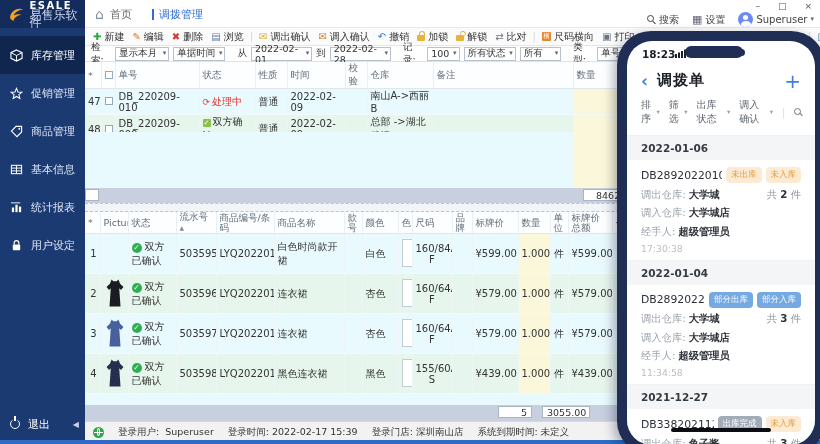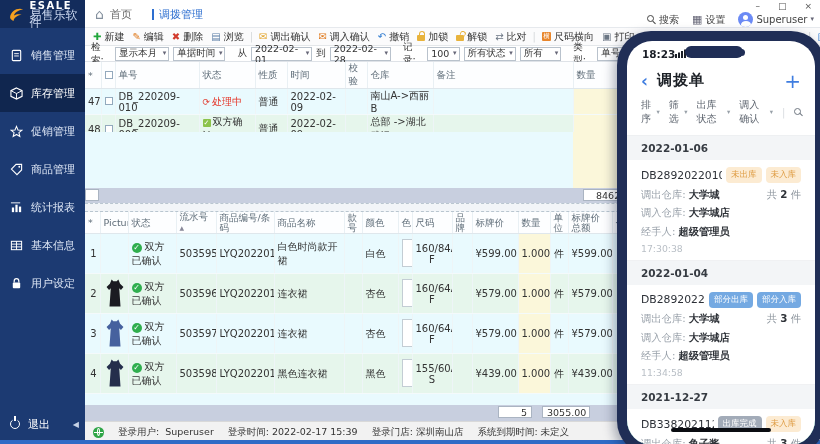--- a/index.html
+++ b/index.html
@@ -204,28 +204,20 @@
       <span class="itm">
         <span class="avatar"></span>
         <span>Superuser</span>
         <span class="caret">▾</span>
       </span>
     </div>
   </div>
 
   <div class="sidebar">
     <div id="side-items">
-        <div class="side-item">
-          <svg width="13" height="13" viewBox="0 0 14 14">
-            <rect x="2.5" y="1.5" width="9" height="11" rx="1" fill="none" stroke="#fff" stroke-width="1.2"></rect>
-            <line x1="4.5" y1="5" x2="9.5" y2="5" stroke="#fff"></line>
-            <line x1="4.5" y1="7.5" x2="9.5" y2="7.5" stroke="#fff"></line>
-          </svg>
-          <span>销售管理</span>
-        </div>
         <div class="side-item active">
           <svg width="13" height="13" viewBox="0 0 14 14">
             <path d="M7 1 L13 4 L13 10 L7 13 L1 10 L1 4 Z" fill="none" stroke="#fff" stroke-width="1.2"></path>
             <path d="M1 4 L7 7 L13 4 M7 7 L7 13" fill="none" stroke="#fff" stroke-width="1"></path>
           </svg>
           <span>库存管理</span>
         </div>
         <div class="side-item">
           <svg width="13" height="13" viewBox="0 0 14 14">
             <path d="M7 1.5 L8.6 5.3 L12.8 5.6 L9.6 8.3 L10.6 12.4 L7 10.2 L3.4 12.4 L4.4 8.3 L1.2 5.6 L5.4 5.3 Z" fill="none" stroke="#fff" stroke-width="1.1"></path>
@@ -234,35 +226,35 @@
         </div>
         <div class="side-item">
           <svg width="13" height="13" viewBox="0 0 14 14">
             <path d="M1.5 6.5 L6.5 1.5 L12.5 1.5 L12.5 7.5 L7.5 12.5 Z" fill="none" stroke="#fff" stroke-width="1.2"></path>
             <circle cx="10" cy="4" r="1" fill="#fff"></circle>
           </svg>
           <span>商品管理</span>
         </div>
         <div class="side-item">
           <svg width="13" height="13" viewBox="0 0 14 14">
+            <rect x="1.5" y="2.5" width="11" height="9" fill="none" stroke="#fff" stroke-width="1.1"></rect>
+            <line x1="1.5" y1="5.5" x2="12.5" y2="5.5" stroke="#fff"></line>
+            <line x1="1.5" y1="8.5" x2="12.5" y2="8.5" stroke="#fff"></line>
+            <line x1="7" y1="2.5" x2="7" y2="11.5" stroke="#fff"></line>
+          </svg>
+          <span>基本信息</span>
+        </div>
+        <div class="side-item">
+          <svg width="13" height="13" viewBox="0 0 14 14">
             <rect x="2" y="7" width="2.4" height="5" fill="#fff"></rect>
             <rect x="5.8" y="4" width="2.4" height="8" fill="#fff"></rect>
             <rect x="9.6" y="6" width="2.4" height="6" fill="#fff"></rect>
             <line x1="1" y1="2" x2="11" y2="2" stroke="#fff"></line>
           </svg>
           <span>统计报表</span>
-        </div>
-        <div class="side-item">
-          <svg width="13" height="13" viewBox="0 0 14 14">
-            <rect x="1.5" y="2.5" width="11" height="9" fill="none" stroke="#fff" stroke-width="1.1"></rect>
-            <line x1="1.5" y1="5.5" x2="12.5" y2="5.5" stroke="#fff"></line>
-            <line x1="1.5" y1="8.5" x2="12.5" y2="8.5" stroke="#fff"></line>
-            <line x1="7" y1="2.5" x2="7" y2="11.5" stroke="#fff"></line>
-          </svg>
-          <span>基本信息</span>
         </div>
         <div class="side-item">
           <svg width="13" height="13" viewBox="0 0 14 14">
             <rect x="3" y="6" width="8" height="6" rx="1" fill="#fff"></rect>
             <path d="M4.5 6 L4.5 4.2 A2.5 2.5 0 0 1 9.5 4.2 L9.5 6" fill="none" stroke="#fff" stroke-width="1.3"></path>
           </svg>
           <span>用户设定</span>
         </div>
       </div>
     <div class="side-exit">

